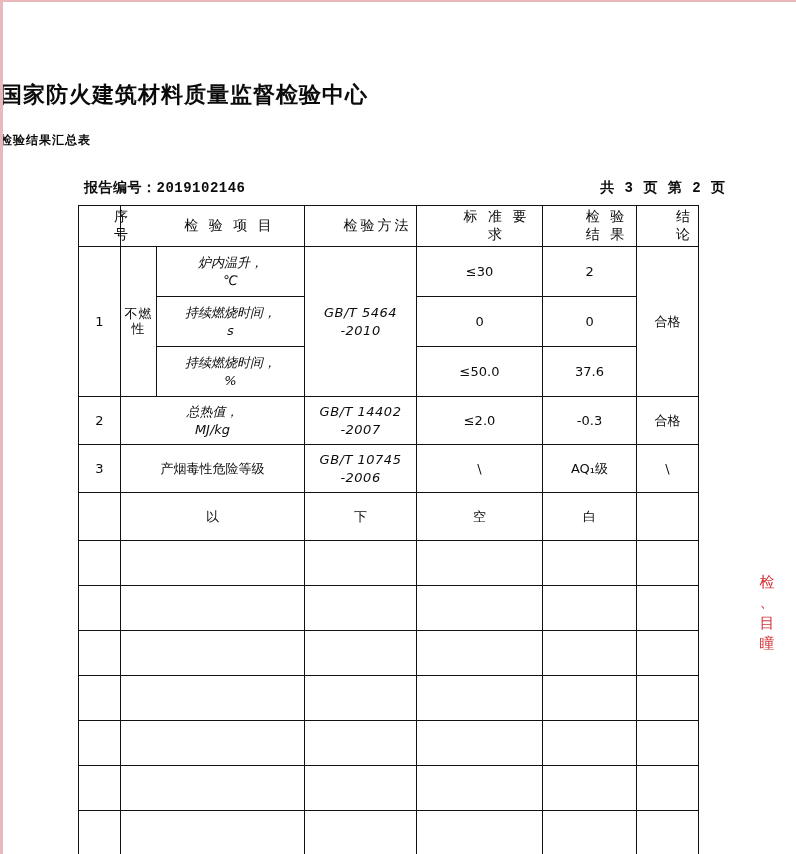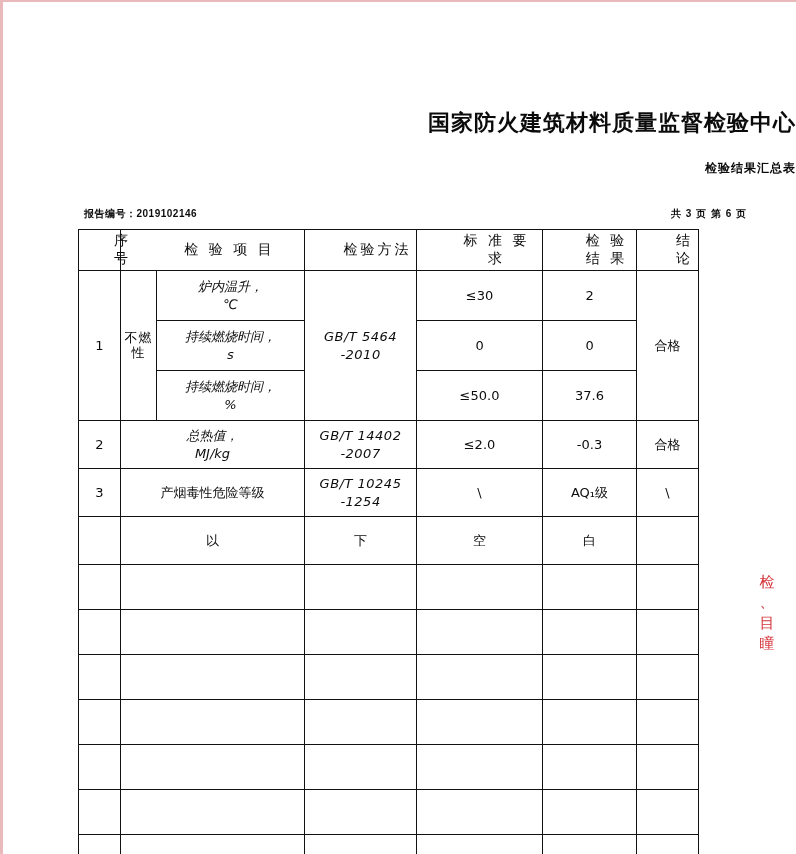--- a/index.html
+++ b/index.html
@@ -15,46 +15,46 @@
     position: relative;
     overflow: hidden;
   }
   .page {
     position: absolute;
     left: 0; top: 0;
     width: 796px;
     height: 854px;
   }
   .title-block {
-    margin-top: 108px;
-    text-align: right;
+    margin-top: 80px;
+    text-align: left;
   }
   .title-main {
     font-family: "DejaVu Sans", sans-serif;
     font-weight: bold;
     font-size: 22px;
     letter-spacing: 1px;
     color: #0b0b0b;
   }
   .title-sub {
     font-family: "DejaVu Sans", sans-serif;
     font-weight: bold;
     font-size: 12px;
     letter-spacing: 1px;
     margin-top: 22px;
     color: #0b0b0b;
   }
   .meta-row {
     margin: 30px 0 8px 0;
-    padding: 0 49px 0 84px;
+    padding: 0 70px 0 84px;
     display: flex;
     justify-content: space-between;
     align-items: baseline;
-    font-family: Liberation Sans, sans-serif;
-    font-size: 10px;
+    font-family: Liberation Mono, monospace;
+    font-size: 14px;
     font-weight: bold;
   }
   .meta-left { letter-spacing: 0.5px; }
   .meta-right { letter-spacing: 1px; }
   table.report {
     border-collapse: collapse;
     margin-left: 78px;
     width: 598px;
     table-layout: fixed;
   }
@@ -126,21 +126,21 @@
   <div class="edge edge-left"></div>
   <div class="edge edge-top"></div>
 
   <div class="title-block">
     <div class="title-main">国家防火建筑材料质量监督检验中心</div>
     <div class="title-sub">检验结果汇总表</div>
   </div>
 
   <div class="meta-row">
     <div class="meta-left">报告编号：2019102146</div>
-    <div class="meta-right">共 3 页 第 6 页</div>
+    <div class="meta-right">共 3 页 第 2 页</div>
   </div>
 
   <table class="report">
     <colgroup>
       <col class="col-no">
       <col class="col-item1">
       <col class="col-item2">
       <col class="col-method">
       <col class="col-std">
       <col class="col-res">
@@ -202,22 +202,22 @@
         </td>
         <td>≤2.0</td>
         <td>-0.3</td>
         <td>合格</td>
       </tr>
 
       <tr class="r-med">
         <td>3</td>
         <td colspan="2">产烟毒性危险等级</td>
         <td class="two-line mono-ish">
-          <span>GB/T 10245</span><br>
-          <span>-1254</span>
+          <span>GB/T 10745</span><br>
+          <span>-2006</span>
         </td>
         <td>\</td>
         <td>AQ₁级</td>
         <td>\</td>
       </tr>
 
       <tr class="r-med">
         <td></td>
         <td colspan="2">以</td>
         <td>下</td>

